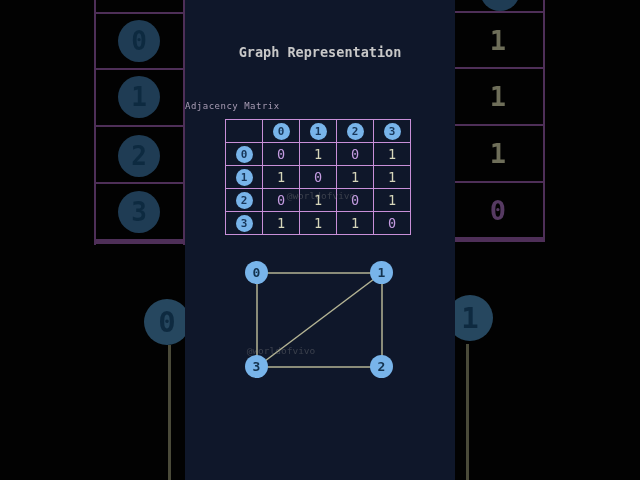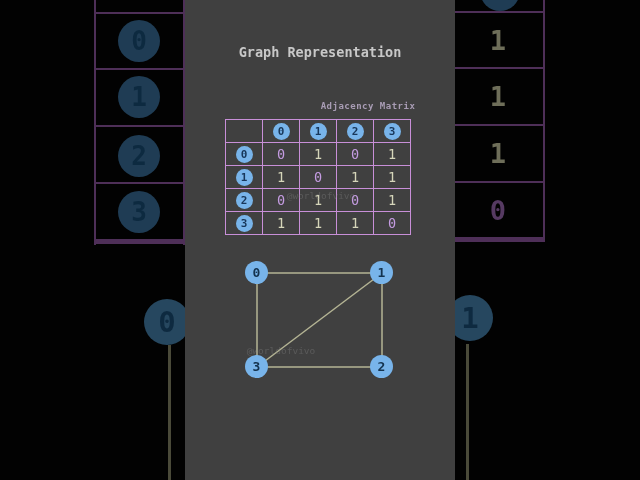--- a/index.html
+++ b/index.html
@@ -11,25 +11,25 @@
   .bg-circle{position:absolute;width:42px;height:42px;border-radius:50%;background:#1f3c54;
              color:#0d2a40;font-size:26px;font-weight:bold;display:flex;align-items:center;justify-content:center;}
   .bg-num{position:absolute;left:455px;width:86px;display:flex;align-items:center;justify-content:center;
           color:#6e6e59;font-size:27px;font-weight:bold;}
   .bg-num.is-zero{color:#563a62;}
   .bg-node{position:absolute;width:46px;height:46px;border-radius:50%;background:#26475f;
            color:#0e2a40;font-size:29px;font-weight:bold;display:flex;align-items:center;justify-content:center;}
   .bg-edge{position:absolute;width:3px;background:#4a4a39;}
 
   
-  #video{position:absolute;left:185px;top:0;width:270px;height:480px;background:#404040;}
+  #video{position:absolute;left:185px;top:0;width:270px;height:480px;background:#0f172a;}
   #title{position:absolute;left:0;top:44px;width:270px;text-align:center;
          color:#c8c8c8;font-size:13.5px;font-weight:bold;}
-  #subtitle{position:absolute;left:0;top:101px;width:270px;text-align:center;
-            color:#a89cb4;font-size:9px;font-weight:bold;letter-spacing:.5px;padding-left:48px;}
+  #subtitle{position:absolute;left:0;top:101px;width:270px;text-align:left;
+            color:#a89cb4;font-size:9px;font-weight:normal;letter-spacing:.5px;}
 
   table#adj{position:absolute;left:40px;top:119px;border-collapse:collapse;}
   #adj td{width:36px;height:22px;border:1.5px solid #c88fd8;text-align:center;vertical-align:middle;
           color:#d6d6ba;font-size:13.5px;padding:0;}
   #adj td.mcell.is-zero{color:#c59ce2;}
   .hcircle{width:17px;height:17px;border-radius:50%;background:#78b4ea;color:#18375a;
            font-size:11px;font-weight:bold;display:flex;align-items:center;justify-content:center;margin:0 auto;}
 
   .wm{position:absolute;width:140px;text-align:center;color:#8a8a8a;opacity:.35;font-size:9.5px;}
 

